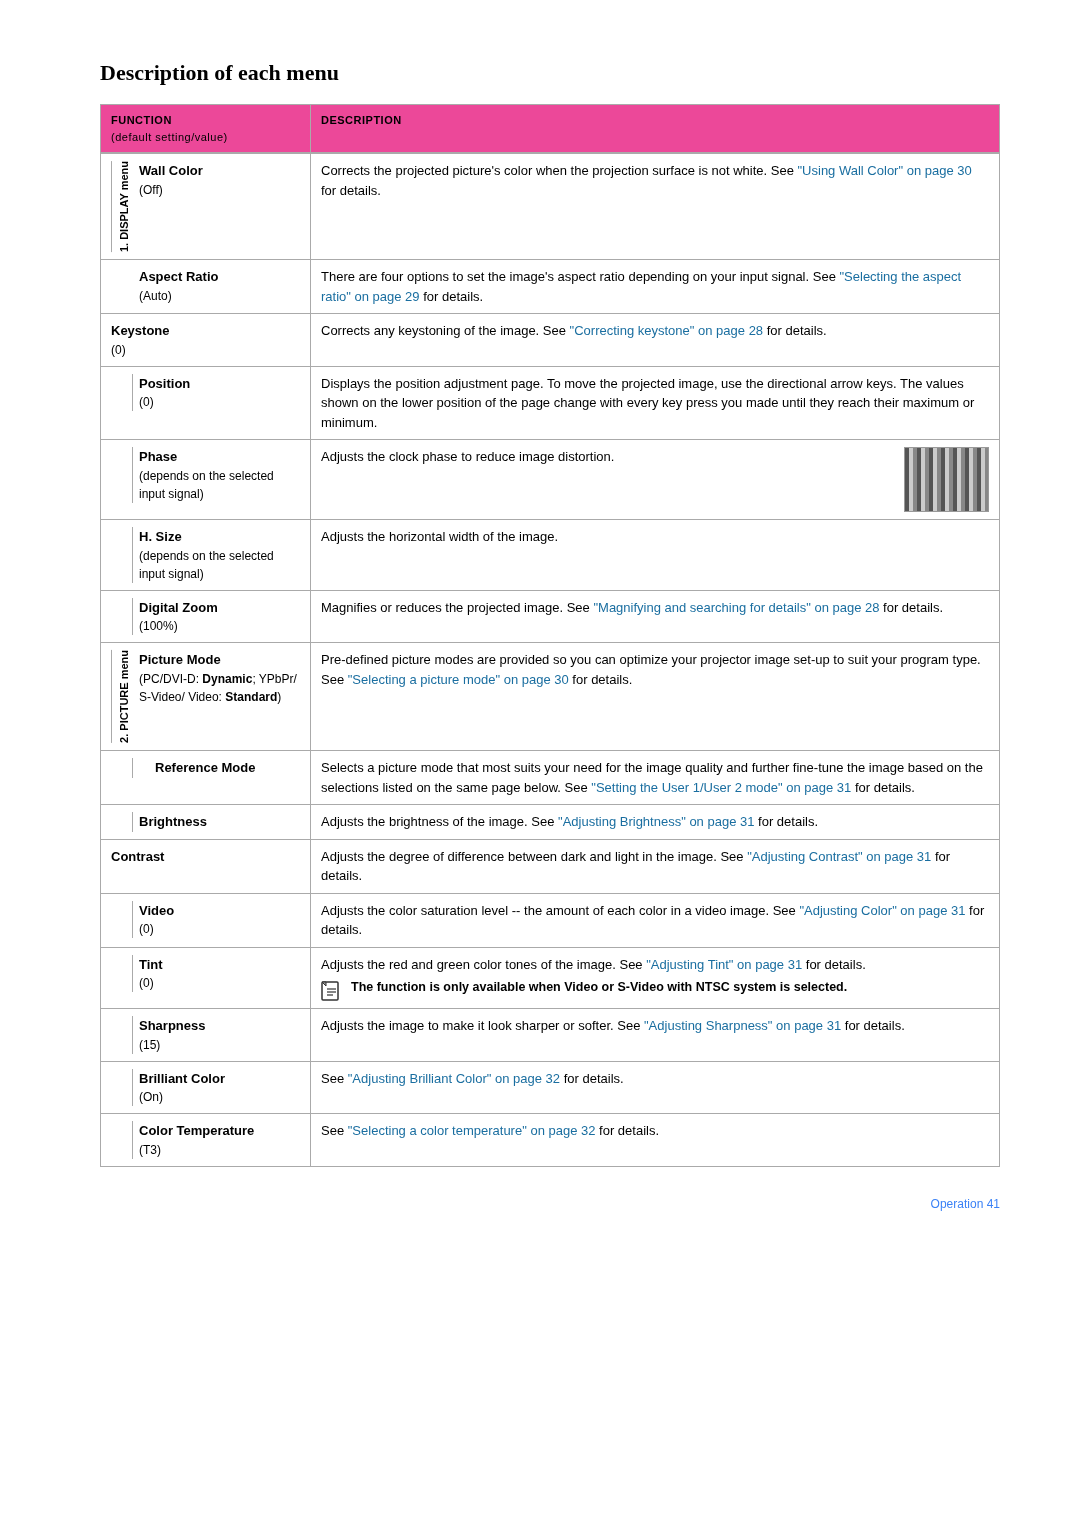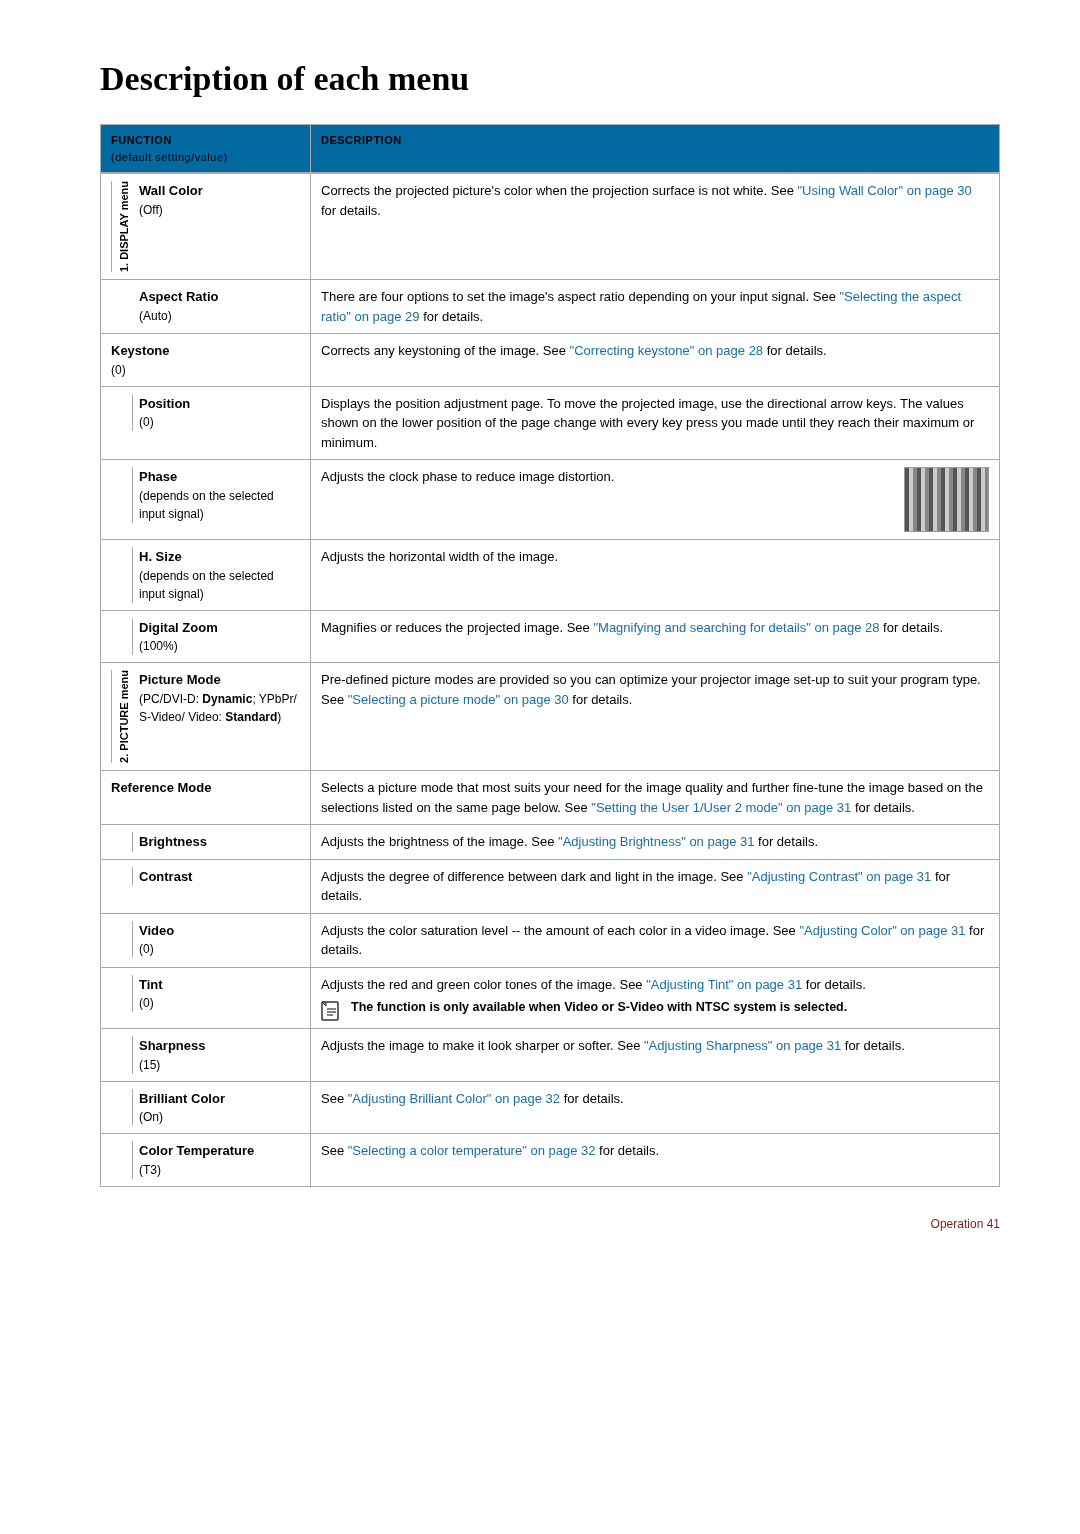--- a/index.html
+++ b/index.html
@@ -6,23 +6,23 @@
     body {
       font-family: Arial, sans-serif;
       font-size: 13px;
       background: #fff;
       color: #000;
       width: 1080px;
       min-height: 1534px;
       padding: 60px 80px 60px 100px;
     }
     h1.page-title {
-      font-size: 34px;
-      font-weight: bold;
-      margin-bottom: 26px;
+      font-size: 22px;
+      font-weight: bold;
+      margin-bottom: 18px;
       font-family: Georgia, serif;
     }
     table {
       width: 100%;
       border-collapse: collapse;
       border: 1px solid #aaa;
     }
     thead tr {
       background: #e0e0e0;
     }
@@ -63,36 +63,36 @@
     }
     .note-text {
       font-size: 12.5px;
       font-weight: bold;
     }
     .footer-line {
       display: flex;
       justify-content: flex-end;
       margin-top: 30px;
       font-size: 12px;
-      color: #7f1d1d;
+      color: #3b82f6;
     }
     .full-table {
       width: 100%;
       border-collapse: collapse;
       border: 1px solid #aaa;
     }
     .full-table th, .full-table td {
       border: 1px solid #aaa;
       padding: 7px 10px;
       vertical-align: top;
       font-size: 13px;
       line-height: 1.5;
     }
     .full-table thead tr {
-      background: #0369a1;
+      background: #ec4899;
     }
     .full-table thead th {
       font-size: 11px;
       font-weight: bold;
       text-transform: uppercase;
       letter-spacing: 0.5px;
     }
     .func-col { width: 210px; }
   </style>
 </head>
@@ -223,45 +223,45 @@
                 <span class="func-name">Picture Mode</span>
                 <span class="func-default">(PC/DVI-D: <strong>Dynamic</strong>; YPbPr/ S-Video/ Video: <strong>Standard</strong>)</span>
               </div>
             </div>
           </td>
           <td>Pre-defined picture modes are provided so you can optimize your projector image set-up to suit your program type. See <a class="link">"Selecting a picture mode" on page 30</a> for details.</td>
         </tr>
 
         <tr>
           <td class="func-col">
+            <div style="display:flex; flex-direction:row; align-items:stretch;gap:16px;">
+              <div style="width:22px; flex-shrink:0; border-right:1px solid #aaa; margin-right:6px;"></div>
+              <div>
+                <span class="func-name">Reference Mode</span>
+              </div>
+            </div>
+          </td>
+          <td>Selects a picture mode that most suits your need for the image quality and further fine-tune the image based on the selections listed on the same page below. See <a class="link">"Setting the User 1/User 2 mode" on page 31</a> for details.</td>
+        </tr>
+
+        <tr>
+          <td class="func-col">
+            <div style="display:flex; flex-direction:row; align-items:stretch;">
+              <div style="width:22px; flex-shrink:0; border-right:1px solid #aaa; margin-right:6px;"></div>
+              <div>
+                <span class="func-name">Brightness</span>
+              </div>
+            </div>
+          </td>
+          <td>Adjusts the brightness of the image. See <a class="link">"Adjusting Brightness" on page 31</a> for details.</td>
+        </tr>
+
+        <tr>
+          <td class="func-col">
             <div style="display:flex; flex-direction:column; align-items:stretch;">
-              <div style="width:22px; flex-shrink:0; border-right:1px solid #aaa; margin-right:6px;"></div>
-              <div>
-                <span class="func-name">Reference Mode</span>
-              </div>
-            </div>
-          </td>
-          <td>Selects a picture mode that most suits your need for the image quality and further fine-tune the image based on the selections listed on the same page below. See <a class="link">"Setting the User 1/User 2 mode" on page 31</a> for details.</td>
-        </tr>
-
-        <tr>
-          <td class="func-col">
-            <div style="display:flex; flex-direction:row; align-items:stretch;">
-              <div style="width:22px; flex-shrink:0; border-right:1px solid #aaa; margin-right:6px;"></div>
-              <div>
-                <span class="func-name">Brightness</span>
-              </div>
-            </div>
-          </td>
-          <td>Adjusts the brightness of the image. See <a class="link">"Adjusting Brightness" on page 31</a> for details.</td>
-        </tr>
-
-        <tr>
-          <td class="func-col">
-            <div style="display:flex; flex-direction:row; align-items:stretch;">
               <div style="width:22px; flex-shrink:0; border-right:1px solid #aaa; margin-right:6px;"></div>
               <div>
                 <span class="func-name">Contrast</span>
               </div>
             </div>
           </td>
           <td>Adjusts the degree of difference between dark and light in the image. See <a class="link">"Adjusting Contrast" on page 31</a> for details.</td>
         </tr>
 
         <tr>

